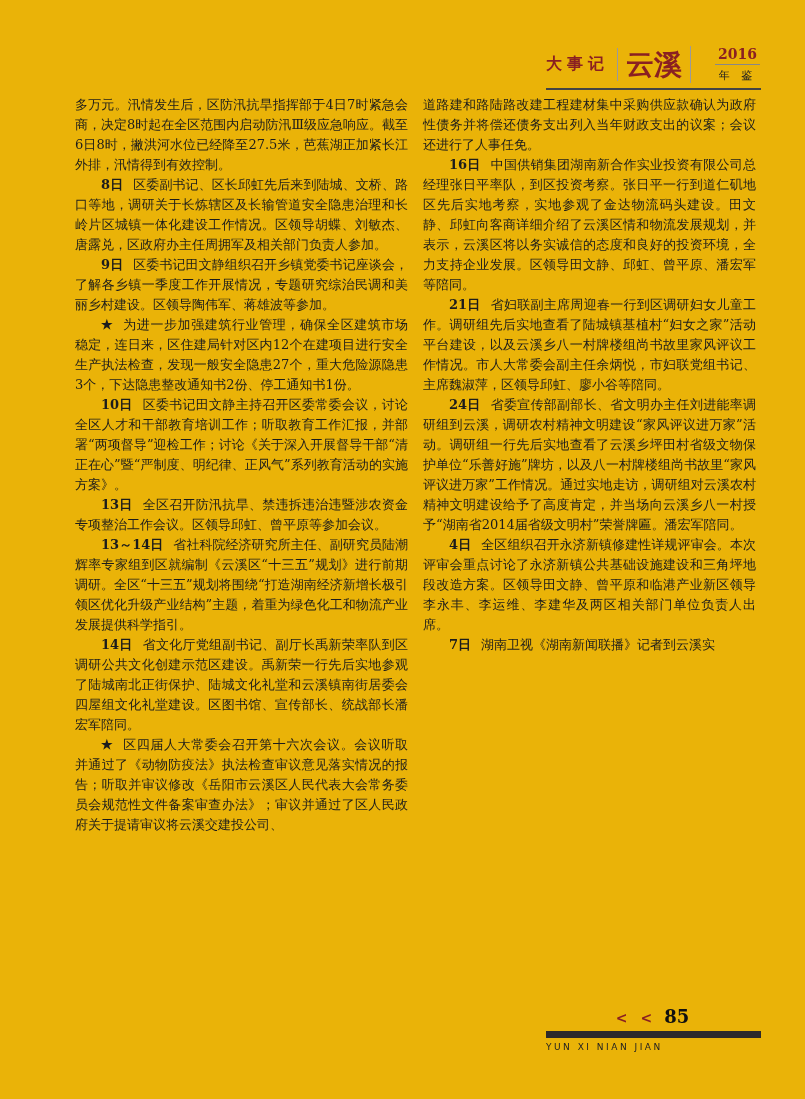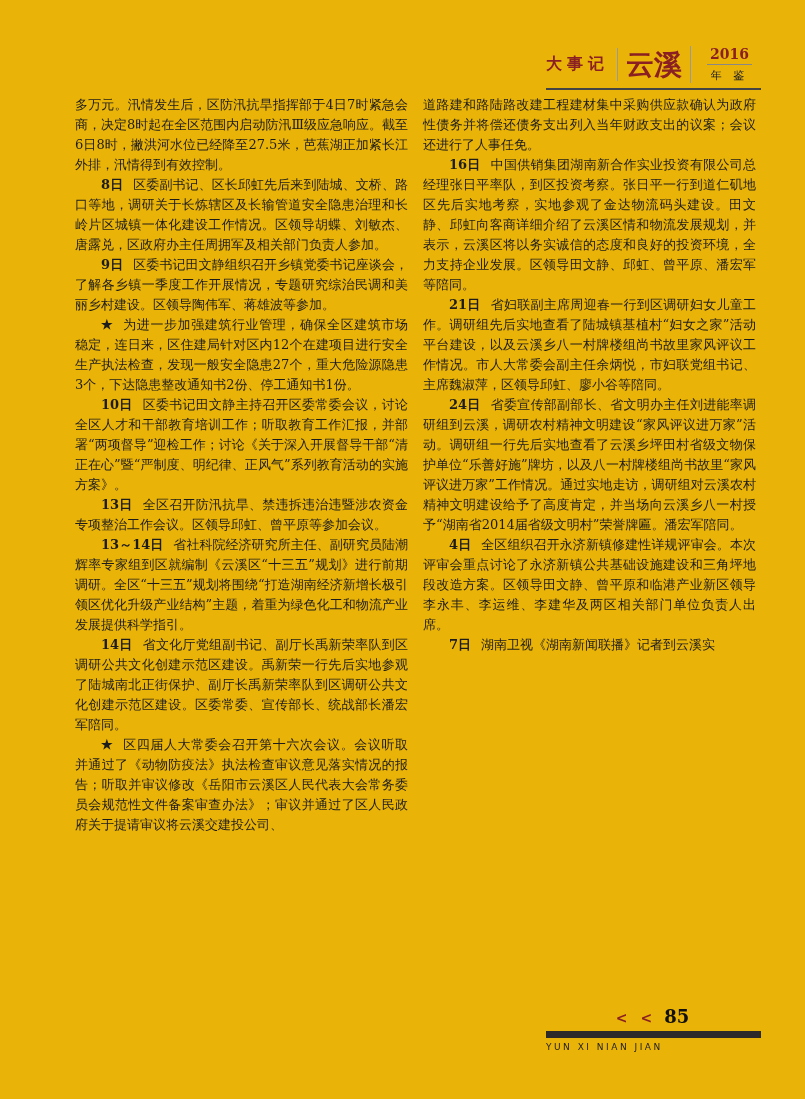--- a/index.html
+++ b/index.html
@@ -43,21 +43,21 @@
     line-height: 1;
     white-space: nowrap;
   }
   .year-block {
     display: flex;
     flex-direction: column;
     align-items: center;
     justify-content: center;
     border-left: 1px solid #9a9a9a;
     margin-left: 8px;
-    padding-left: 16px;
+    padding-left: 24px;
   }
   .hdr-year {
     color: #8a2022;
     font-weight: bold;
     font-size: 14px;
     border-bottom: 1px solid #888;
     padding: 0 3px 2px 3px;
   }
   .hdr-book {
     font-size: 11px;
@@ -141,21 +141,21 @@
   <div class="columns">
 
     <div class="col">
       <p class="cont"><span>多万元。汛情发生后，区防汛抗旱指挥部于4日7时紧急会商，决定8时起在全区范围内启动防汛Ⅲ级应急响应。截至6日8时，撇洪河水位已经降至27.5米，芭蕉湖正加紧长江外排，汛情得到有效控制。</span></p>
       <p class="entry"><span class="marker">8日</span><span>区委副书记、区长邱虹先后来到陆城、文桥、路口等地，调研关于长炼辖区及长输管道安全隐患治理和长岭片区城镇一体化建设工作情况。区领导胡蝶、刘敏杰、唐露兑，区政府办主任周拥军及相关部门负责人参加。</span></p>
       <p class="entry"><span class="marker">9日</span><span>区委书记田文静组织召开乡镇党委书记座谈会，了解各乡镇一季度工作开展情况，专题研究综治民调和美丽乡村建设。区领导陶伟军、蒋雄波等参加。</span></p>
       <p class="entry"><span class="marker">★</span><span>为进一步加强建筑行业管理，确保全区建筑市场稳定，连日来，区住建局针对区内12个在建项目进行安全生产执法检查，发现一般安全隐患27个，重大危险源隐患3个，下达隐患整改通知书2份、停工通知书1份。</span></p>
       <p class="entry"><span class="marker">10日</span><span>区委书记田文静主持召开区委常委会议，讨论全区人才和干部教育培训工作；听取教育工作汇报，并部署“两项督导”迎检工作；讨论《关于深入开展督导干部“清正在心”暨“严制度、明纪律、正风气”系列教育活动的实施方案》。</span></p>
       <p class="entry"><span class="marker">13日</span><span>全区召开防汛抗旱、禁违拆违治违暨涉农资金专项整治工作会议。区领导邱虹、曾平原等参加会议。</span></p>
       <p class="entry"><span class="marker">13～14日</span><span>省社科院经济研究所主任、副研究员陆潮辉率专家组到区就编制《云溪区“十三五”规划》进行前期调研。全区“十三五”规划将围绕“打造湖南经济新增长极引领区优化升级产业结构”主题，着重为绿色化工和物流产业发展提供科学指引。</span></p>
-      <p class="entry"><span class="marker">14日</span><span>省文化厅党组副书记、副厅长禹新荣率队到区调研公共文化创建示范区建设。禹新荣一行先后实地参观了陆城南北正街保护、副厅长禹新荣率队到区调研公共文化创建示范区建设。区委常委、宣传部长、统战部长潘宏军陪同。</span></p>
+      <p class="entry"><span class="marker">14日</span><span>省文化厅党组副书记、副厅长禹新荣率队到区调研公共文化创建示范区建设。禹新荣一行先后实地参观了陆城南北正街保护、陆城文化礼堂和云溪镇南街居委会四屋组文化礼堂建设。区图书馆、宣传部长、统战部长潘宏军陪同。</span></p>
       <p class="entry"><span class="marker">★</span><span>区四届人大常委会召开第十六次会议。会议听取并通过了《动物防疫法》执法检查审议意见落实情况的报告；听取并审议修改《岳阳市云溪区人民代表大会常务委员会规范性文件备案审查办法》；审议并通过了区人民政府关于提请审议将云溪交建投公司、</span></p>
     </div>
 
     <div class="col">
       <p class="cont"><span>道路建和路陆路改建工程建材集中采购供应款确认为政府性债务并将偿还债务支出列入当年财政支出的议案；会议还进行了人事任免。</span></p>
       <p class="entry"><span class="marker">16日</span><span>中国供销集团湖南新合作实业投资有限公司总经理张日平率队，到区投资考察。张日平一行到道仁矶地区先后实地考察，实地参观了金达物流码头建设。田文静、邱虹向客商详细介绍了云溪区情和物流发展规划，并表示，云溪区将以务实诚信的态度和良好的投资环境，全力支持企业发展。区领导田文静、邱虹、曾平原、潘宏军等陪同。</span></p>
       <p class="entry"><span class="marker">21日</span><span>省妇联副主席周迎春一行到区调研妇女儿童工作。调研组先后实地查看了陆城镇基植村“妇女之家”活动平台建设，以及云溪乡八一村牌楼组尚书故里家风评议工作情况。市人大常委会副主任余炳悦，市妇联党组书记、主席魏淑萍，区领导邱虹、廖小谷等陪同。</span></p>
       <p class="entry"><span class="marker">24日</span><span>省委宣传部副部长、省文明办主任刘进能率调研组到云溪，调研农村精神文明建设“家风评议进万家”活动。调研组一行先后实地查看了云溪乡坪田村省级文物保护单位“乐善好施”牌坊，以及八一村牌楼组尚书故里“家风评议进万家”工作情况。通过实地走访，调研组对云溪农村精神文明建设给予了高度肯定，并当场向云溪乡八一村授予“湖南省2014届省级文明村”荣誉牌匾。潘宏军陪同。</span></p>
       <p class="entry"><span class="marker">4日</span><span>全区组织召开永济新镇修建性详规评审会。本次评审会重点讨论了永济新镇公共基础设施建设和三角坪地段改造方案。区领导田文静、曾平原和临港产业新区领导李永丰、李运维、李建华及两区相关部门单位负责人出席。</span></p>
       <p class="entry"><span class="marker">7日</span><span>湖南卫视《湖南新闻联播》记者到云溪实</span></p>

